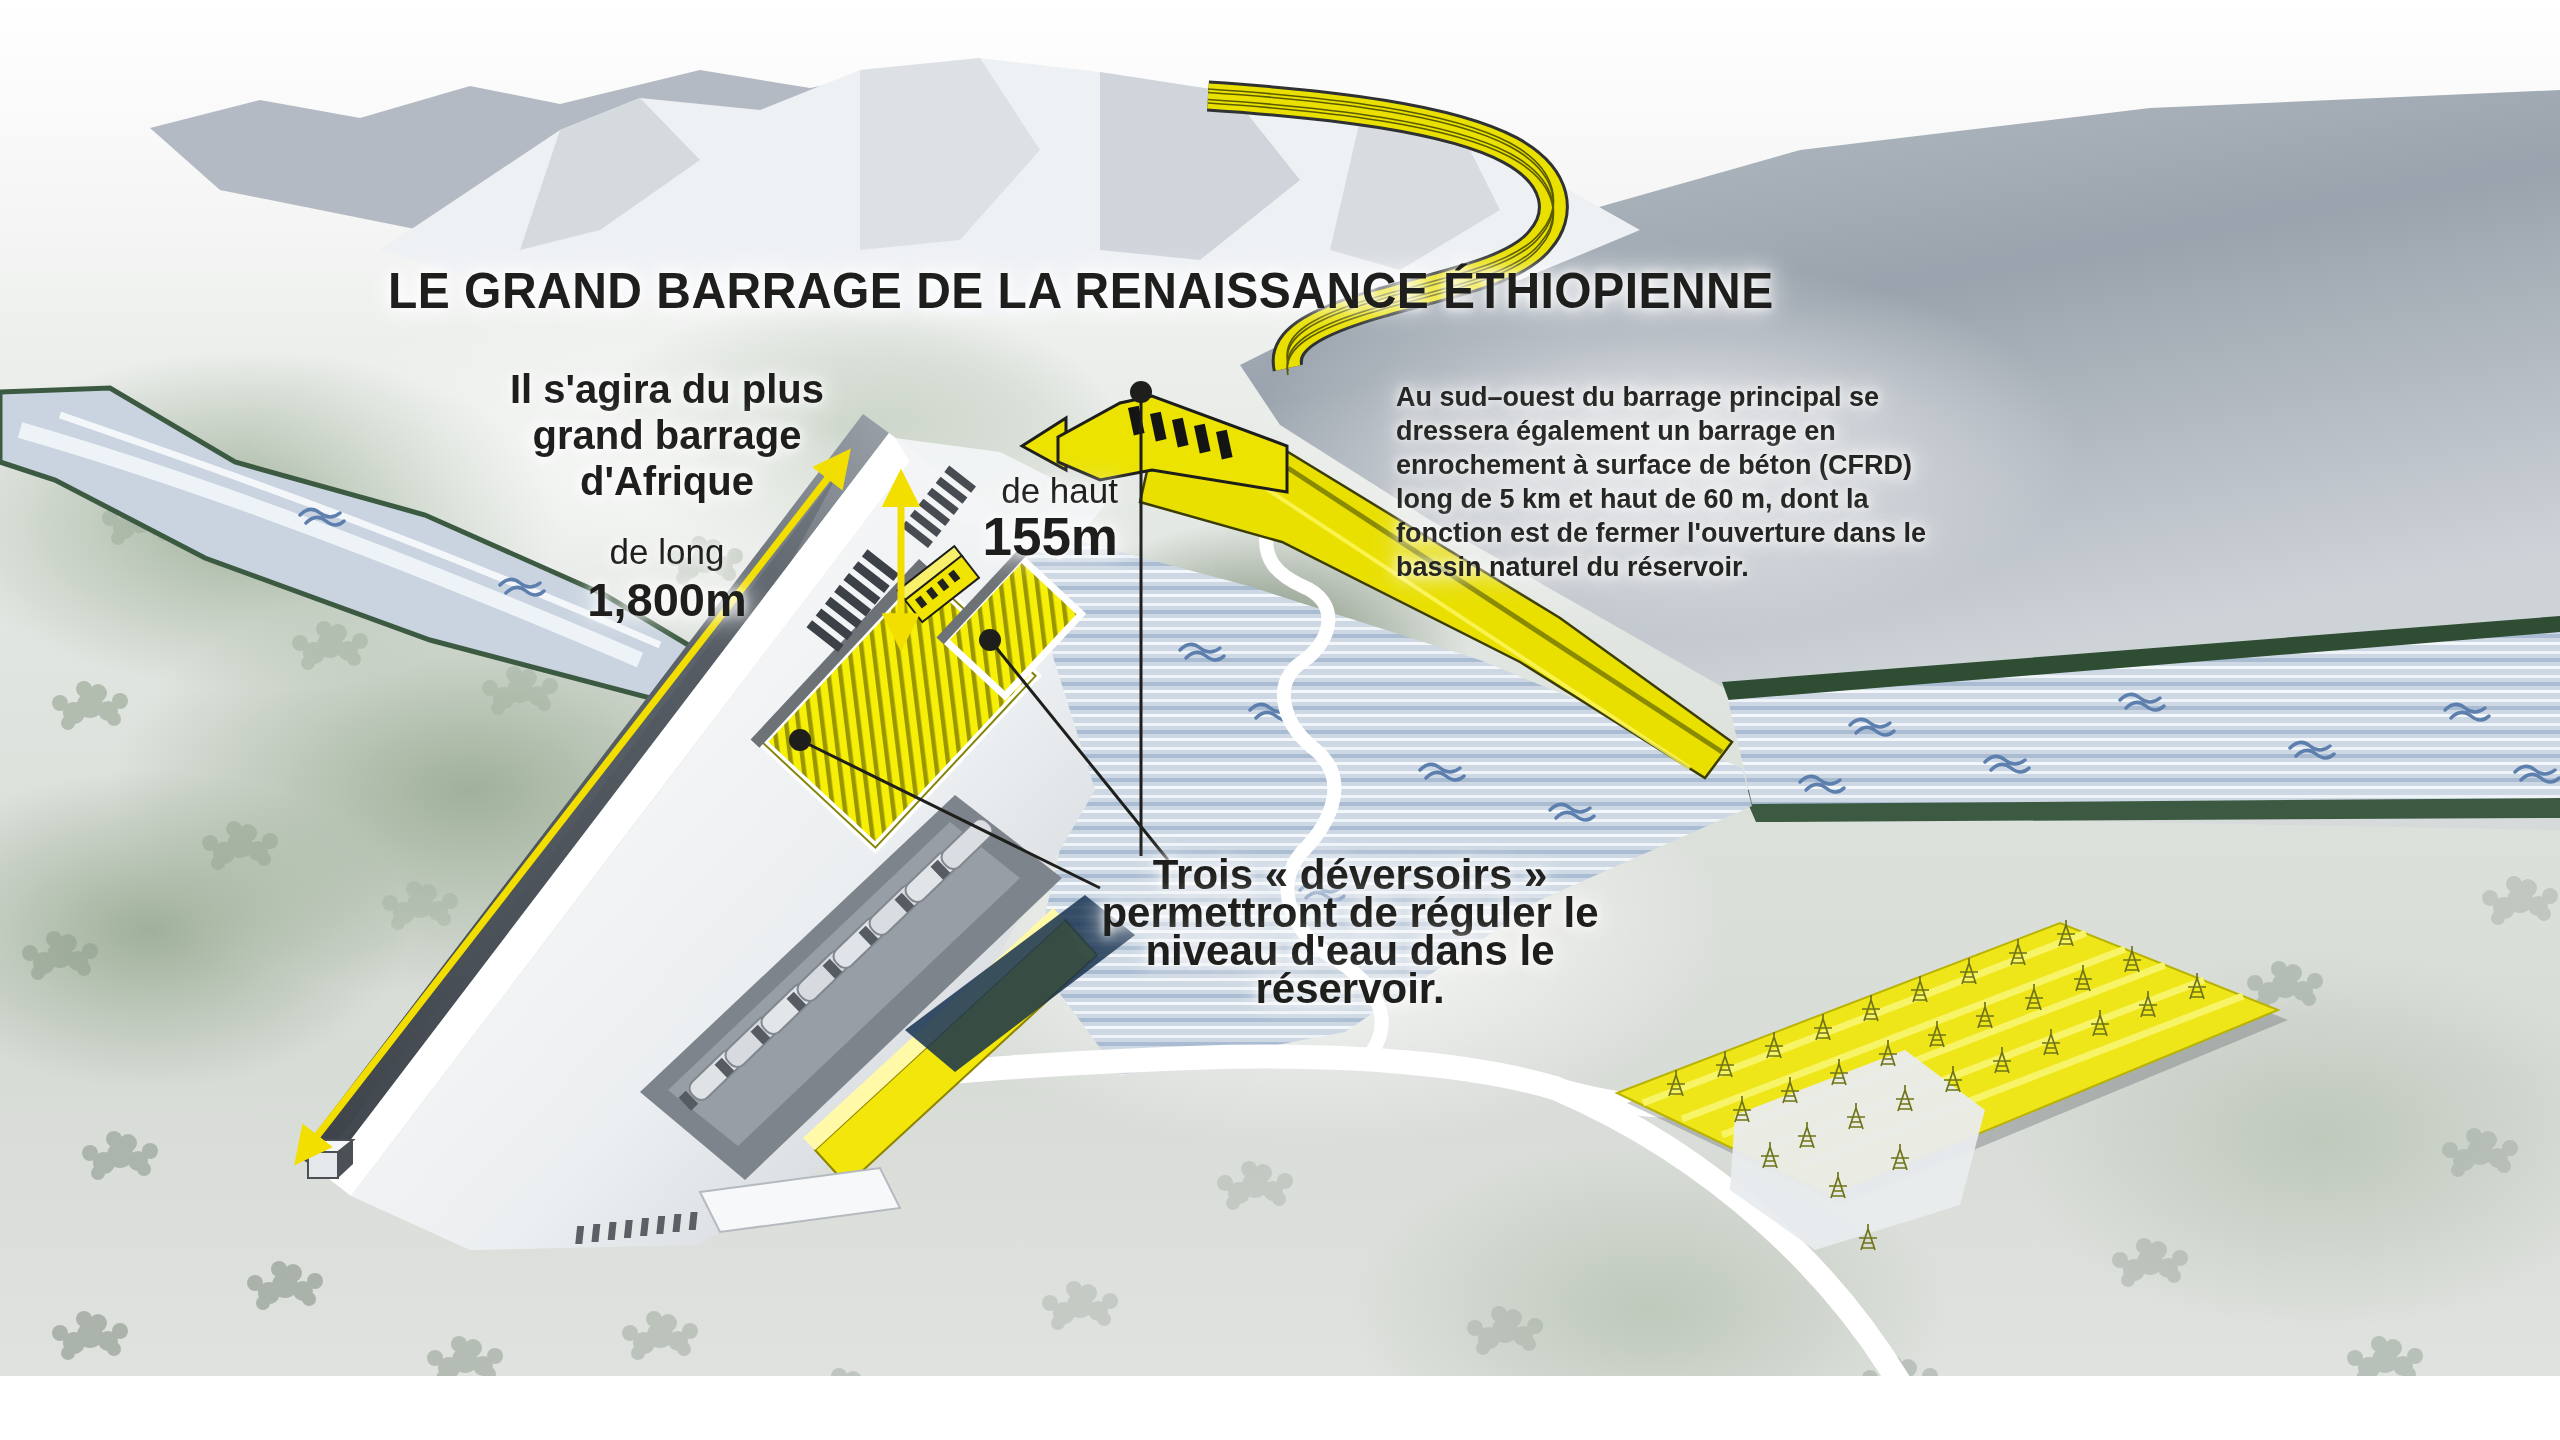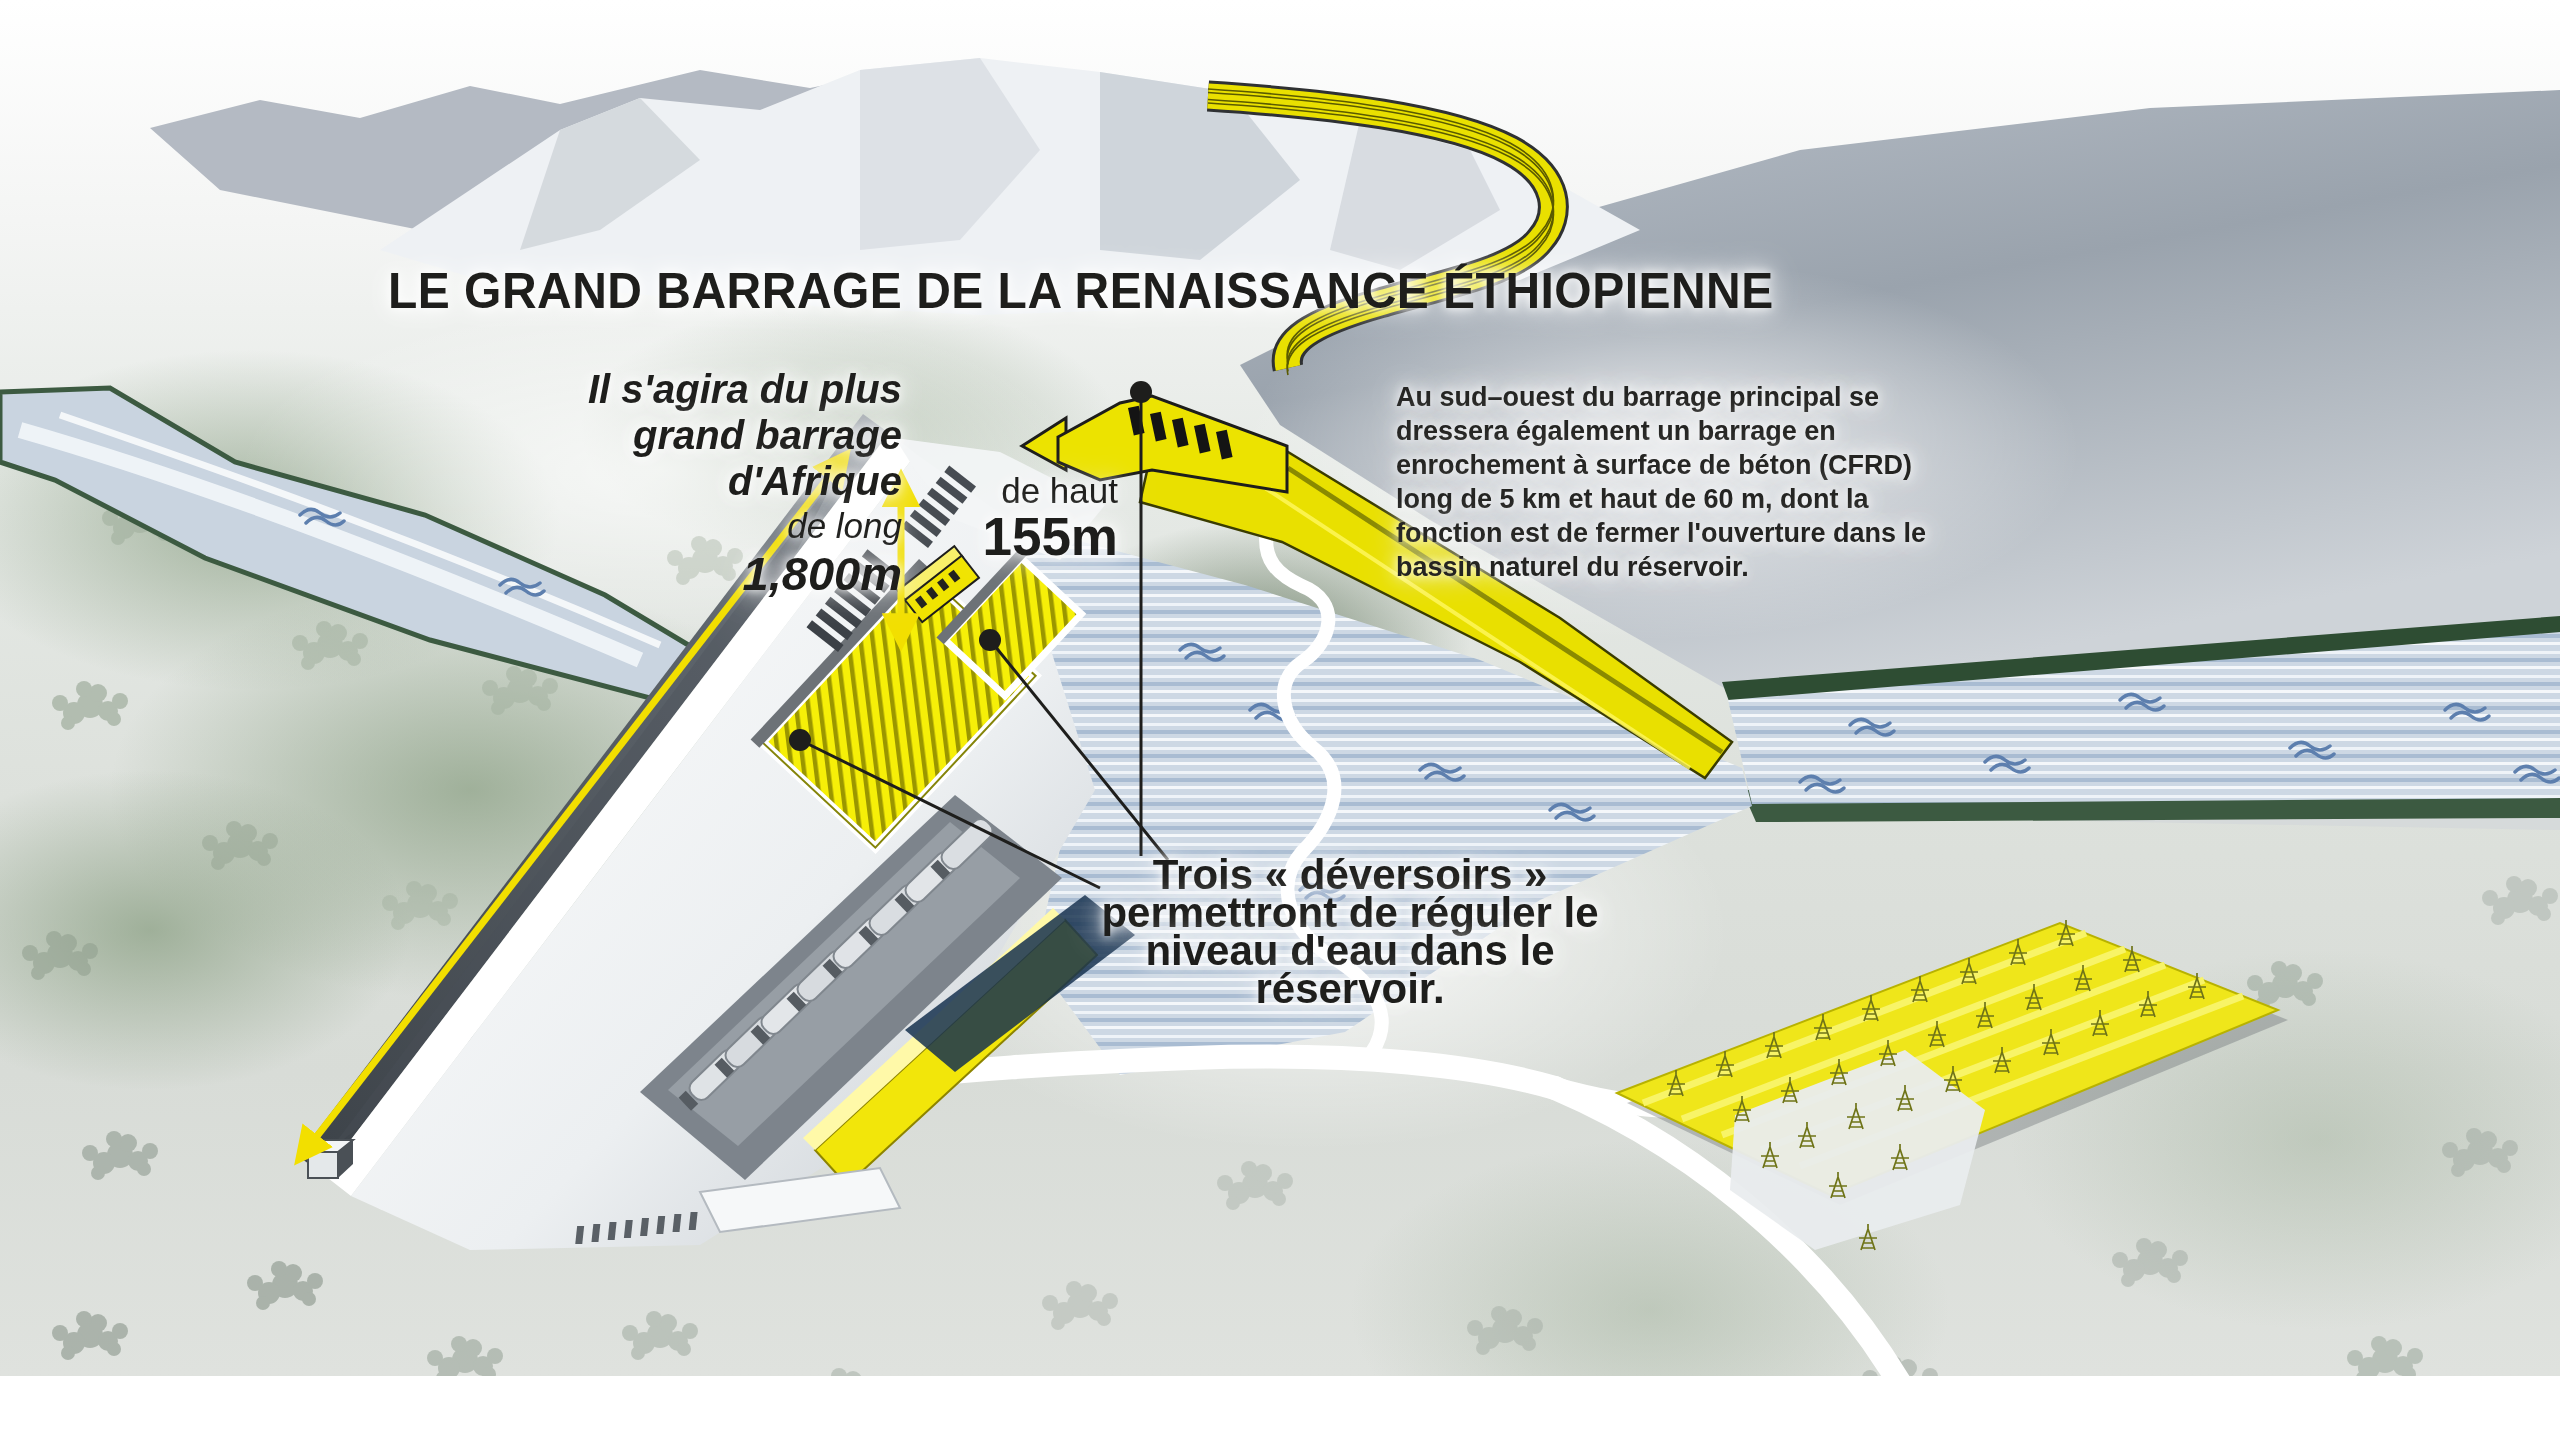--- a/index.html
+++ b/index.html
@@ -4,23 +4,23 @@
 <style>
   html,body{margin:0;padding:0;background:#ffffff;}
   .stage{position:relative;width:2560px;height:1376px;overflow:hidden;
          font-family:"Liberation Sans","DejaVu Sans",sans-serif;color:#1e1e1c;
          background:linear-gradient(#ffffff 0%,#f4f5f4 16%,#e6eae6 34%,#dde1dc 58%,#d8dcd7 78%,#dfe2de 100%);}
   .stage svg.art{position:absolute;inset:0;}
   .txt{position:absolute;z-index:5;}
   .glow{text-shadow:0 0 10px #fff,0 0 22px #fff,0 0 36px rgba(255,255,255,.85);}
   .title{left:388px;top:262px;width:1400px;font-size:50px;font-weight:800;letter-spacing:.5px;
          transform:scaleX(.96);transform-origin:left;white-space:nowrap;}
-  .len{left:432px;top:366px;width:470px;text-align:right;font-style:italic;}
+  .len{left:432px;top:366px;width:470px;text-align:center;}
   .len .h{font-size:40px;font-weight:800;line-height:46px;}
-  .len .q{font-size:35px;font-weight:400;line-height:44px;}
+  .len .q{font-size:35px;font-weight:400;line-height:44px;margin-top:26px;}
   .len .v{font-size:47px;font-weight:800;line-height:52px;}
   .hgt{left:908px;top:470px;width:210px;text-align:right;}
   .hgt .q{font-size:35px;font-weight:400;line-height:42px;}
   .hgt .v{font-size:53px;font-weight:800;line-height:50px;}
   .note{left:1396px;top:380px;width:532px;font-size:27px;line-height:34px;font-weight:700;color:#242422;}
   .spill{left:1092px;top:856px;width:516px;text-align:center;font-size:42px;font-weight:800;line-height:38px;}
 </style>
 </head>
 <body>
 

